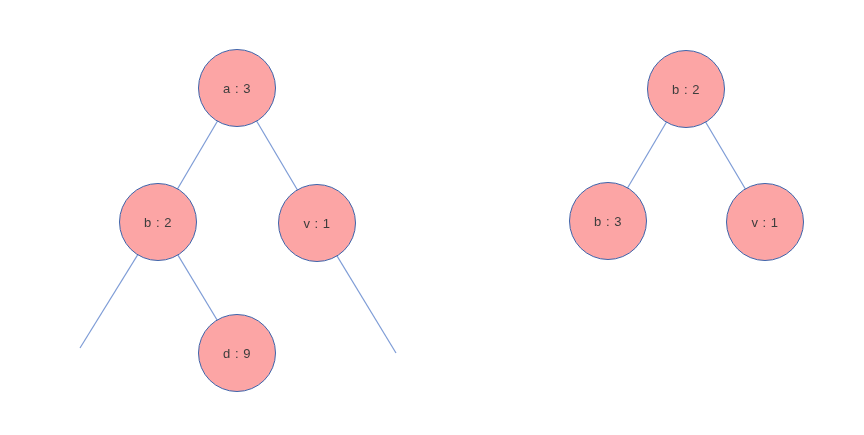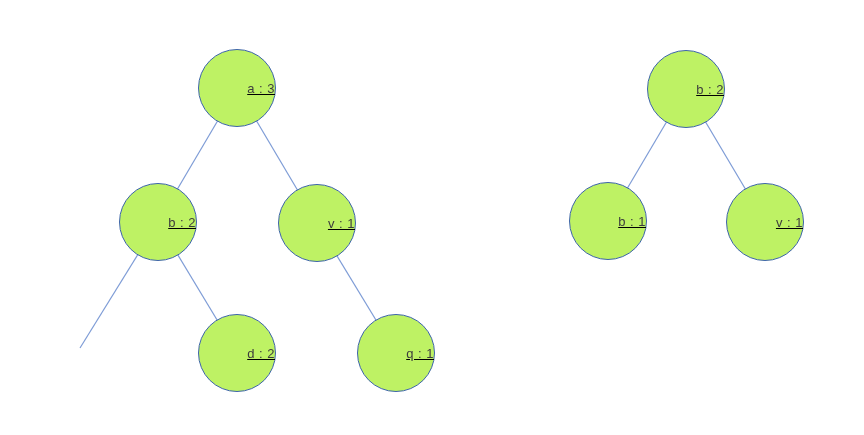--- a/index.html
+++ b/index.html
@@ -25,26 +25,25 @@
   .edge {
     stroke: #7e9cd6;
     stroke-width: 1.2;
   }
   .node {
     position: absolute;
     width: 78px;
     height: 78px;
     border: 1px solid #3d64ab;
     border-radius: 50%;
-    background: #bef264;
+    background: #fca5a5;
     display: flex;
     align-items: center;
-    justify-content: flex-end;
+    justify-content: center;
     box-sizing: border-box;
-    text-decoration: underline;
   }
   .node-label {
     color: #3d3d3d;
     font-size: 13px;
     letter-spacing: 0.5px;
     white-space: nowrap;
   }
 </style>
 </head>
 <body>
@@ -66,29 +65,26 @@
   <div class="node" style="left:198px; top:49px;">
     <span class="node-label">a : 3</span>
   </div>
   <div class="node" style="left:119px; top:183px;">
     <span class="node-label">b : 2</span>
   </div>
   <div class="node" style="left:278px; top:184px;">
     <span class="node-label">v : 1</span>
   </div>
   <div class="node" style="left:198px; top:314px;">
-    <span class="node-label">d : 2</span>
-  </div>
-  <div class="node" style="left:357px; top:314px;">
-    <span class="node-label">q : 1</span>
+    <span class="node-label">d : 9</span>
   </div>
 
   <div class="node" style="left:647px; top:50px;">
     <span class="node-label">b : 2</span>
   </div>
   <div class="node" style="left:569px; top:182px;">
-    <span class="node-label">b : 1</span>
+    <span class="node-label">b : 3</span>
   </div>
   <div class="node" style="left:726px; top:183px;">
     <span class="node-label">v : 1</span>
   </div>
 
 </div>
 
 </body></html>

